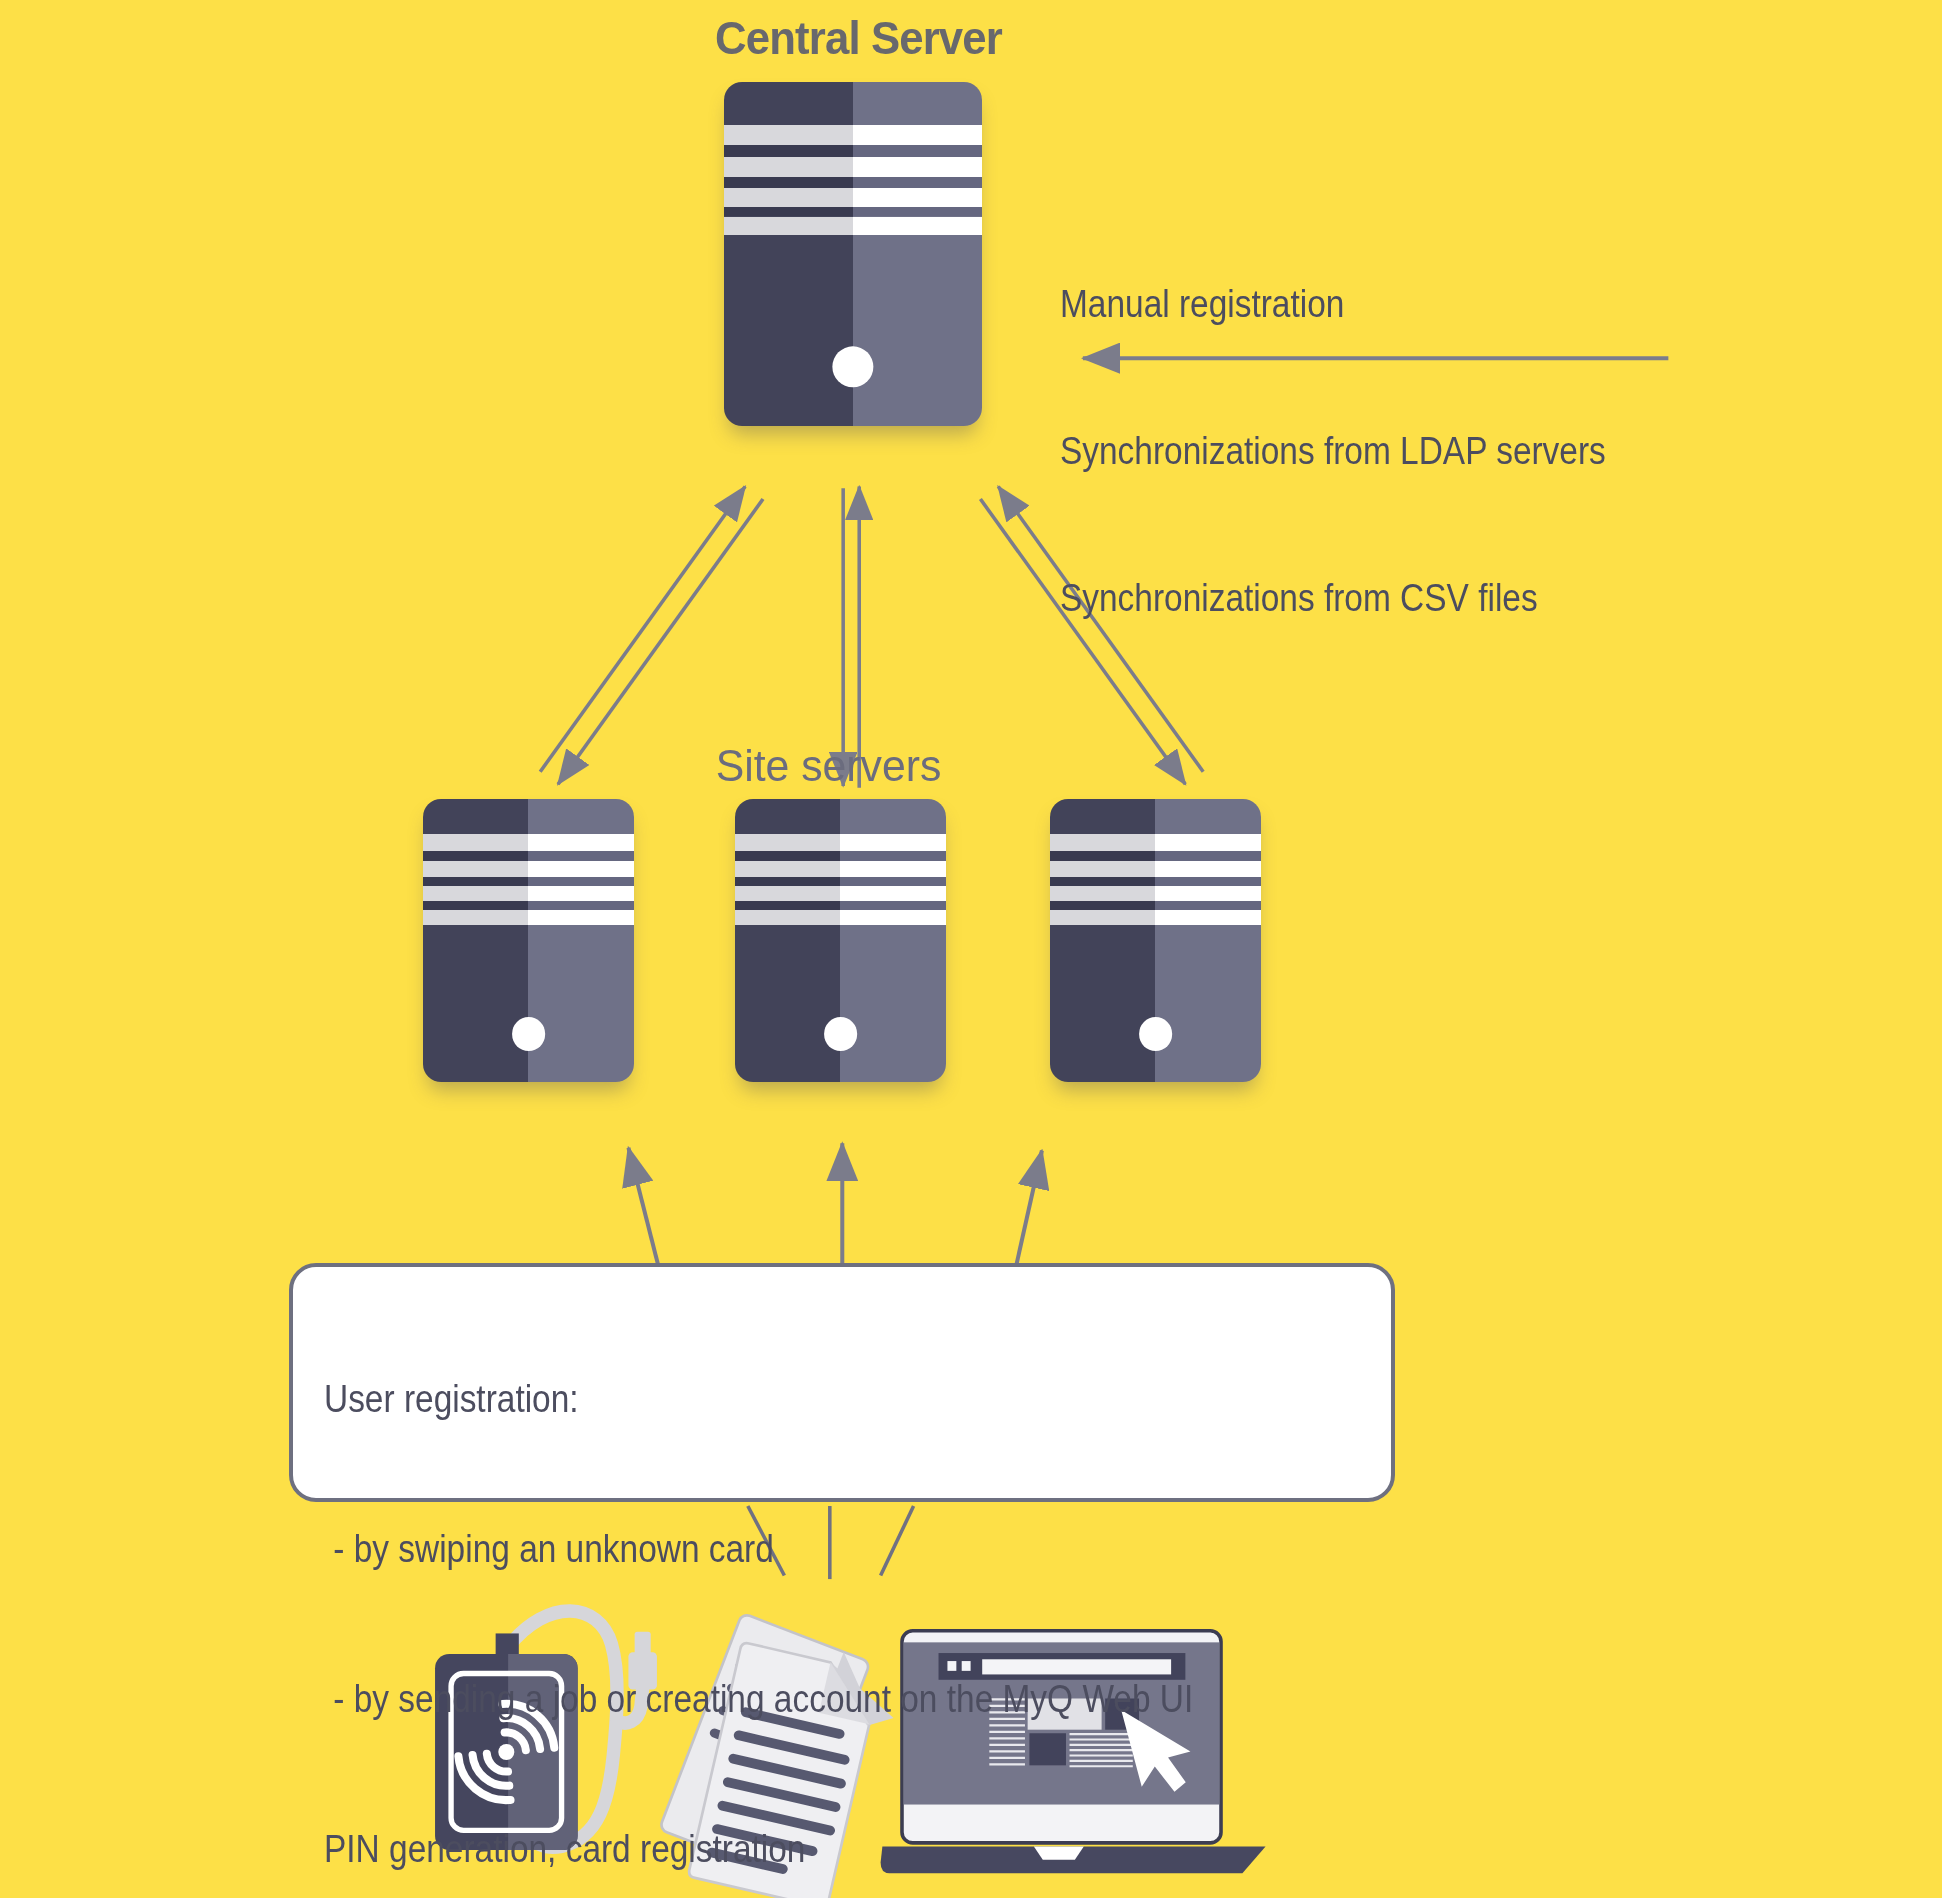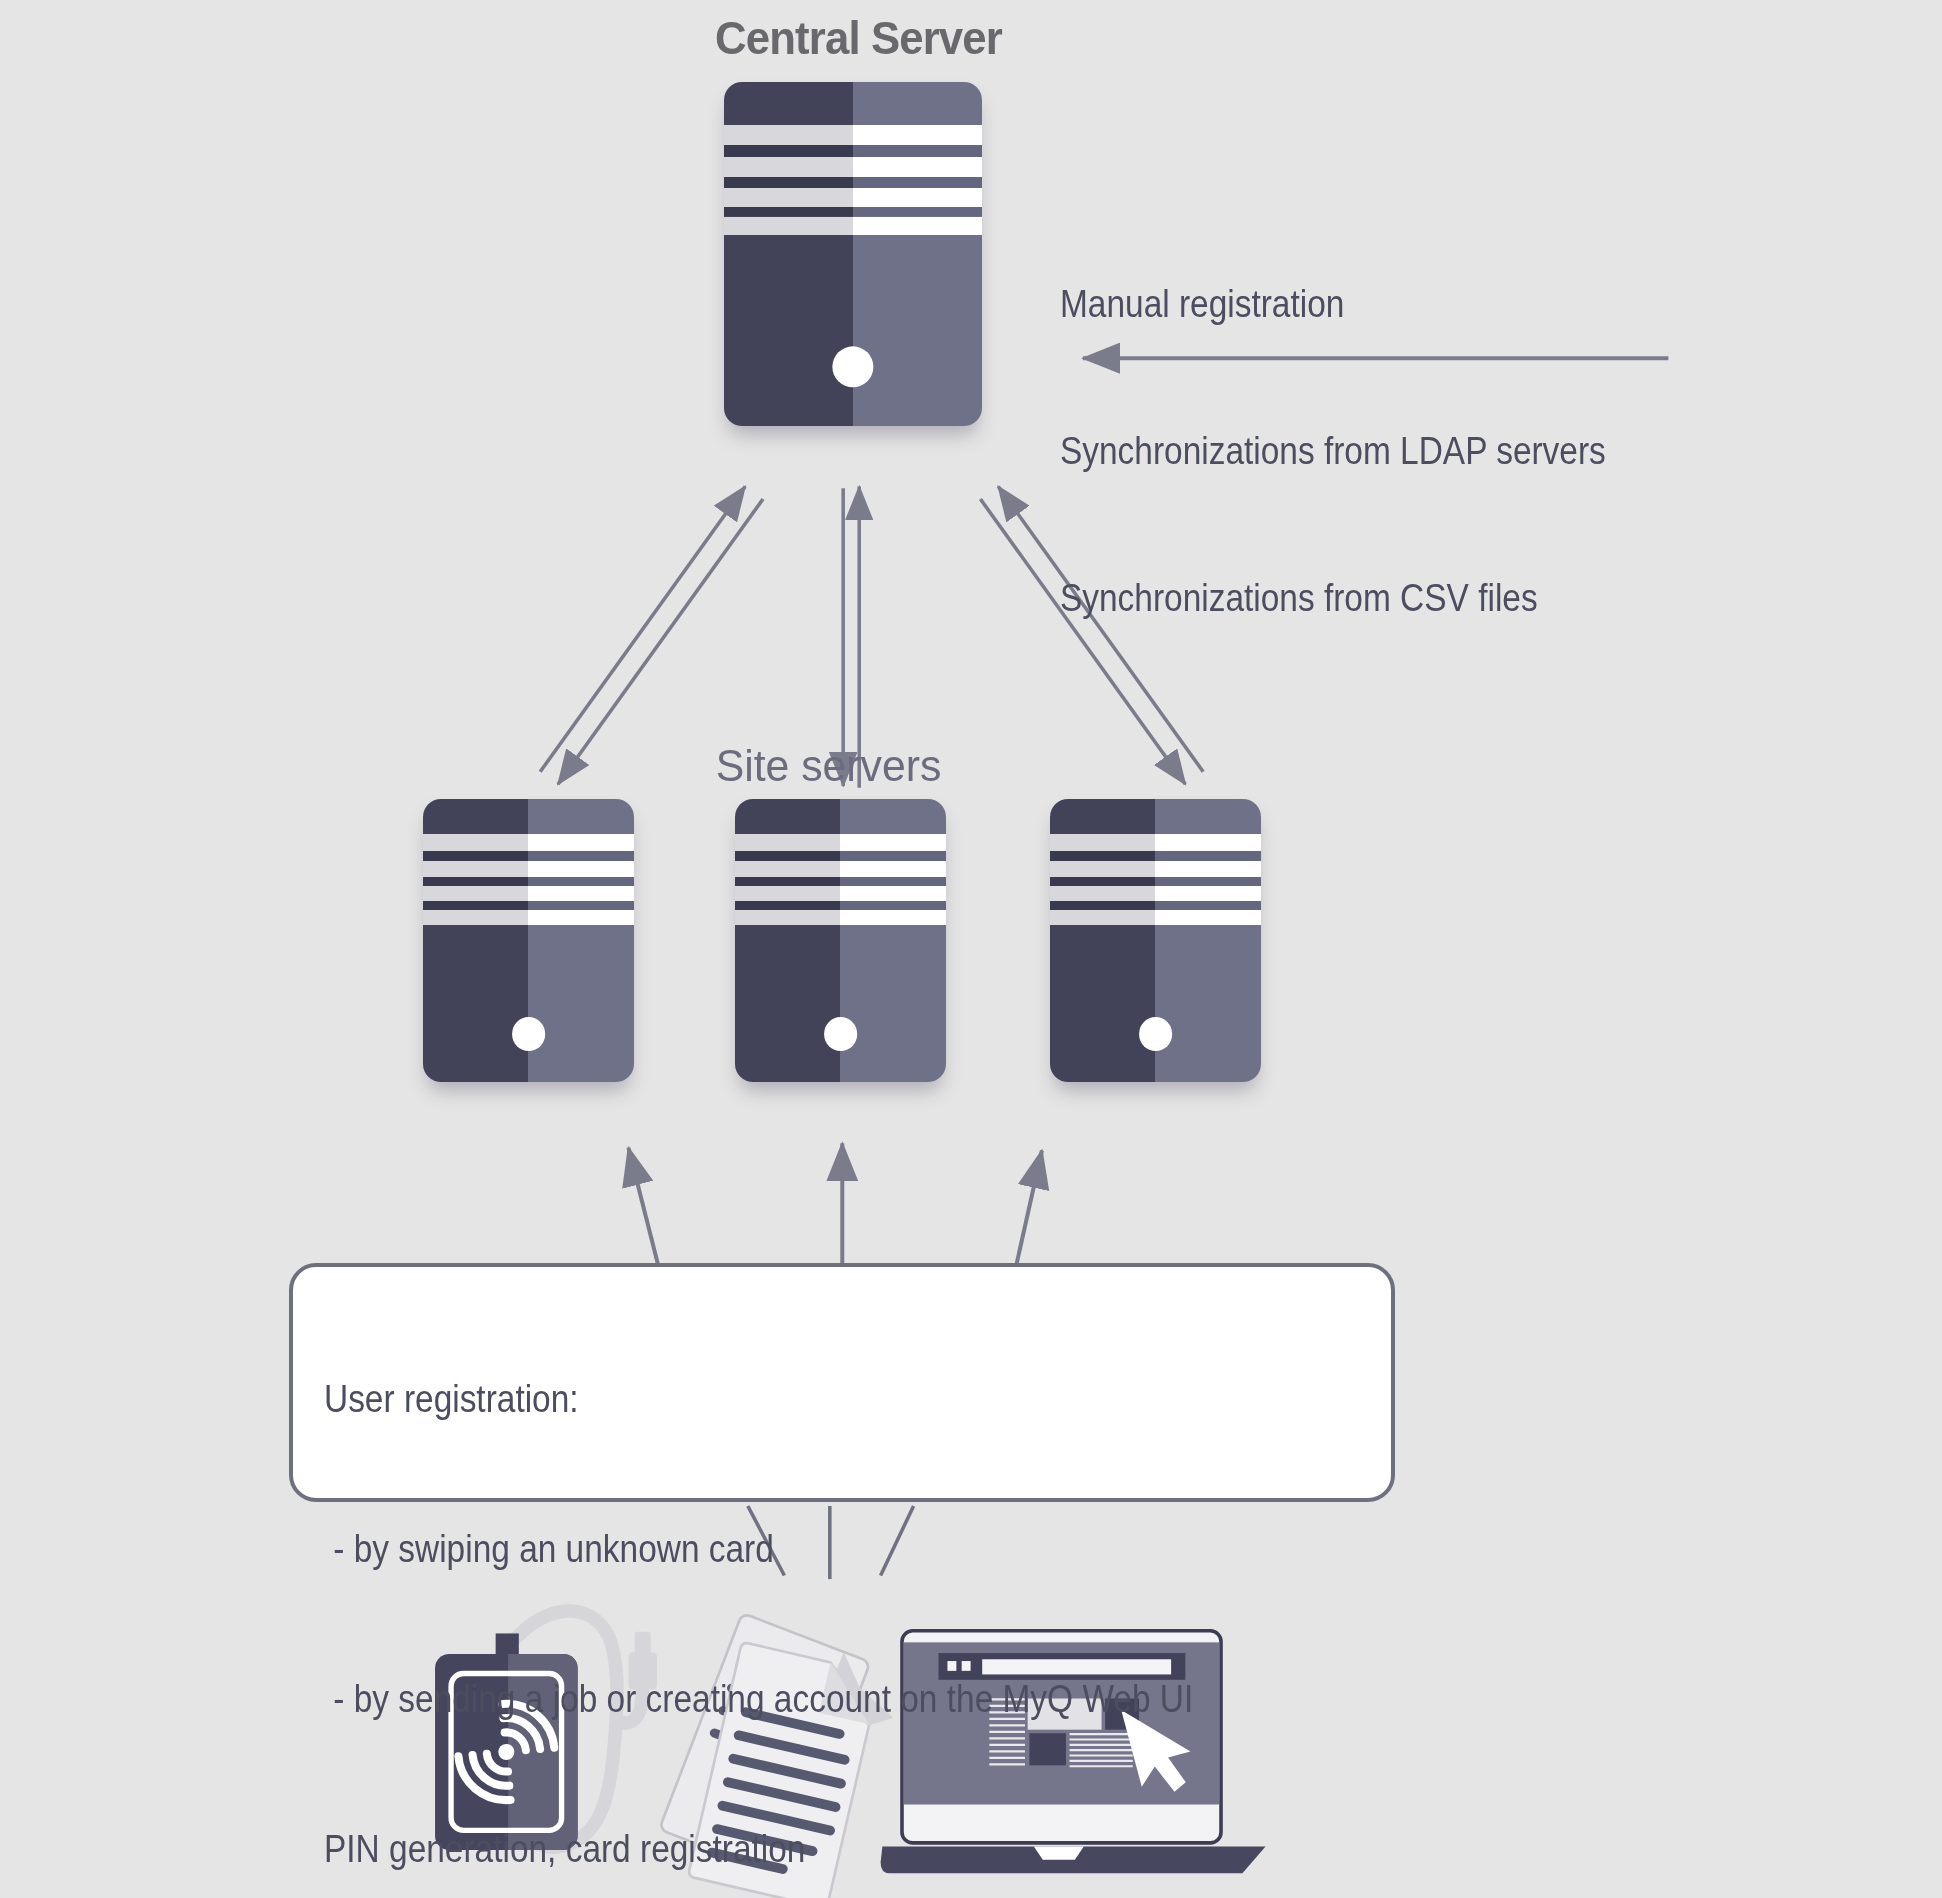--- a/index.html
+++ b/index.html
@@ -1,17 +1,17 @@
 <!DOCTYPE html>
 <html style="font-size:14.3px"><head>
 <meta charset="utf-8">
 <style>
   html,body{margin:0;padding:0;background:#ffffff;}
   #canvas{
-    position:relative;width:1943px;height:1899px;background:#e5e5e5;overflow:hidden;
+    position:relative;width:1943px;height:1899px;background:#fde047;overflow:hidden;
     font-family:"Liberation Sans", sans-serif;
   }
   .abs{position:absolute;}
   
   .title{
     left:684px;top:10.7px;width:349px;text-align:center;
     font-size:46px;font-weight:bold;color:#68686d;letter-spacing:-0.9px;
     transform:scaleX(.95);transform-origin:50% 0;
   }
   .reg-text{

